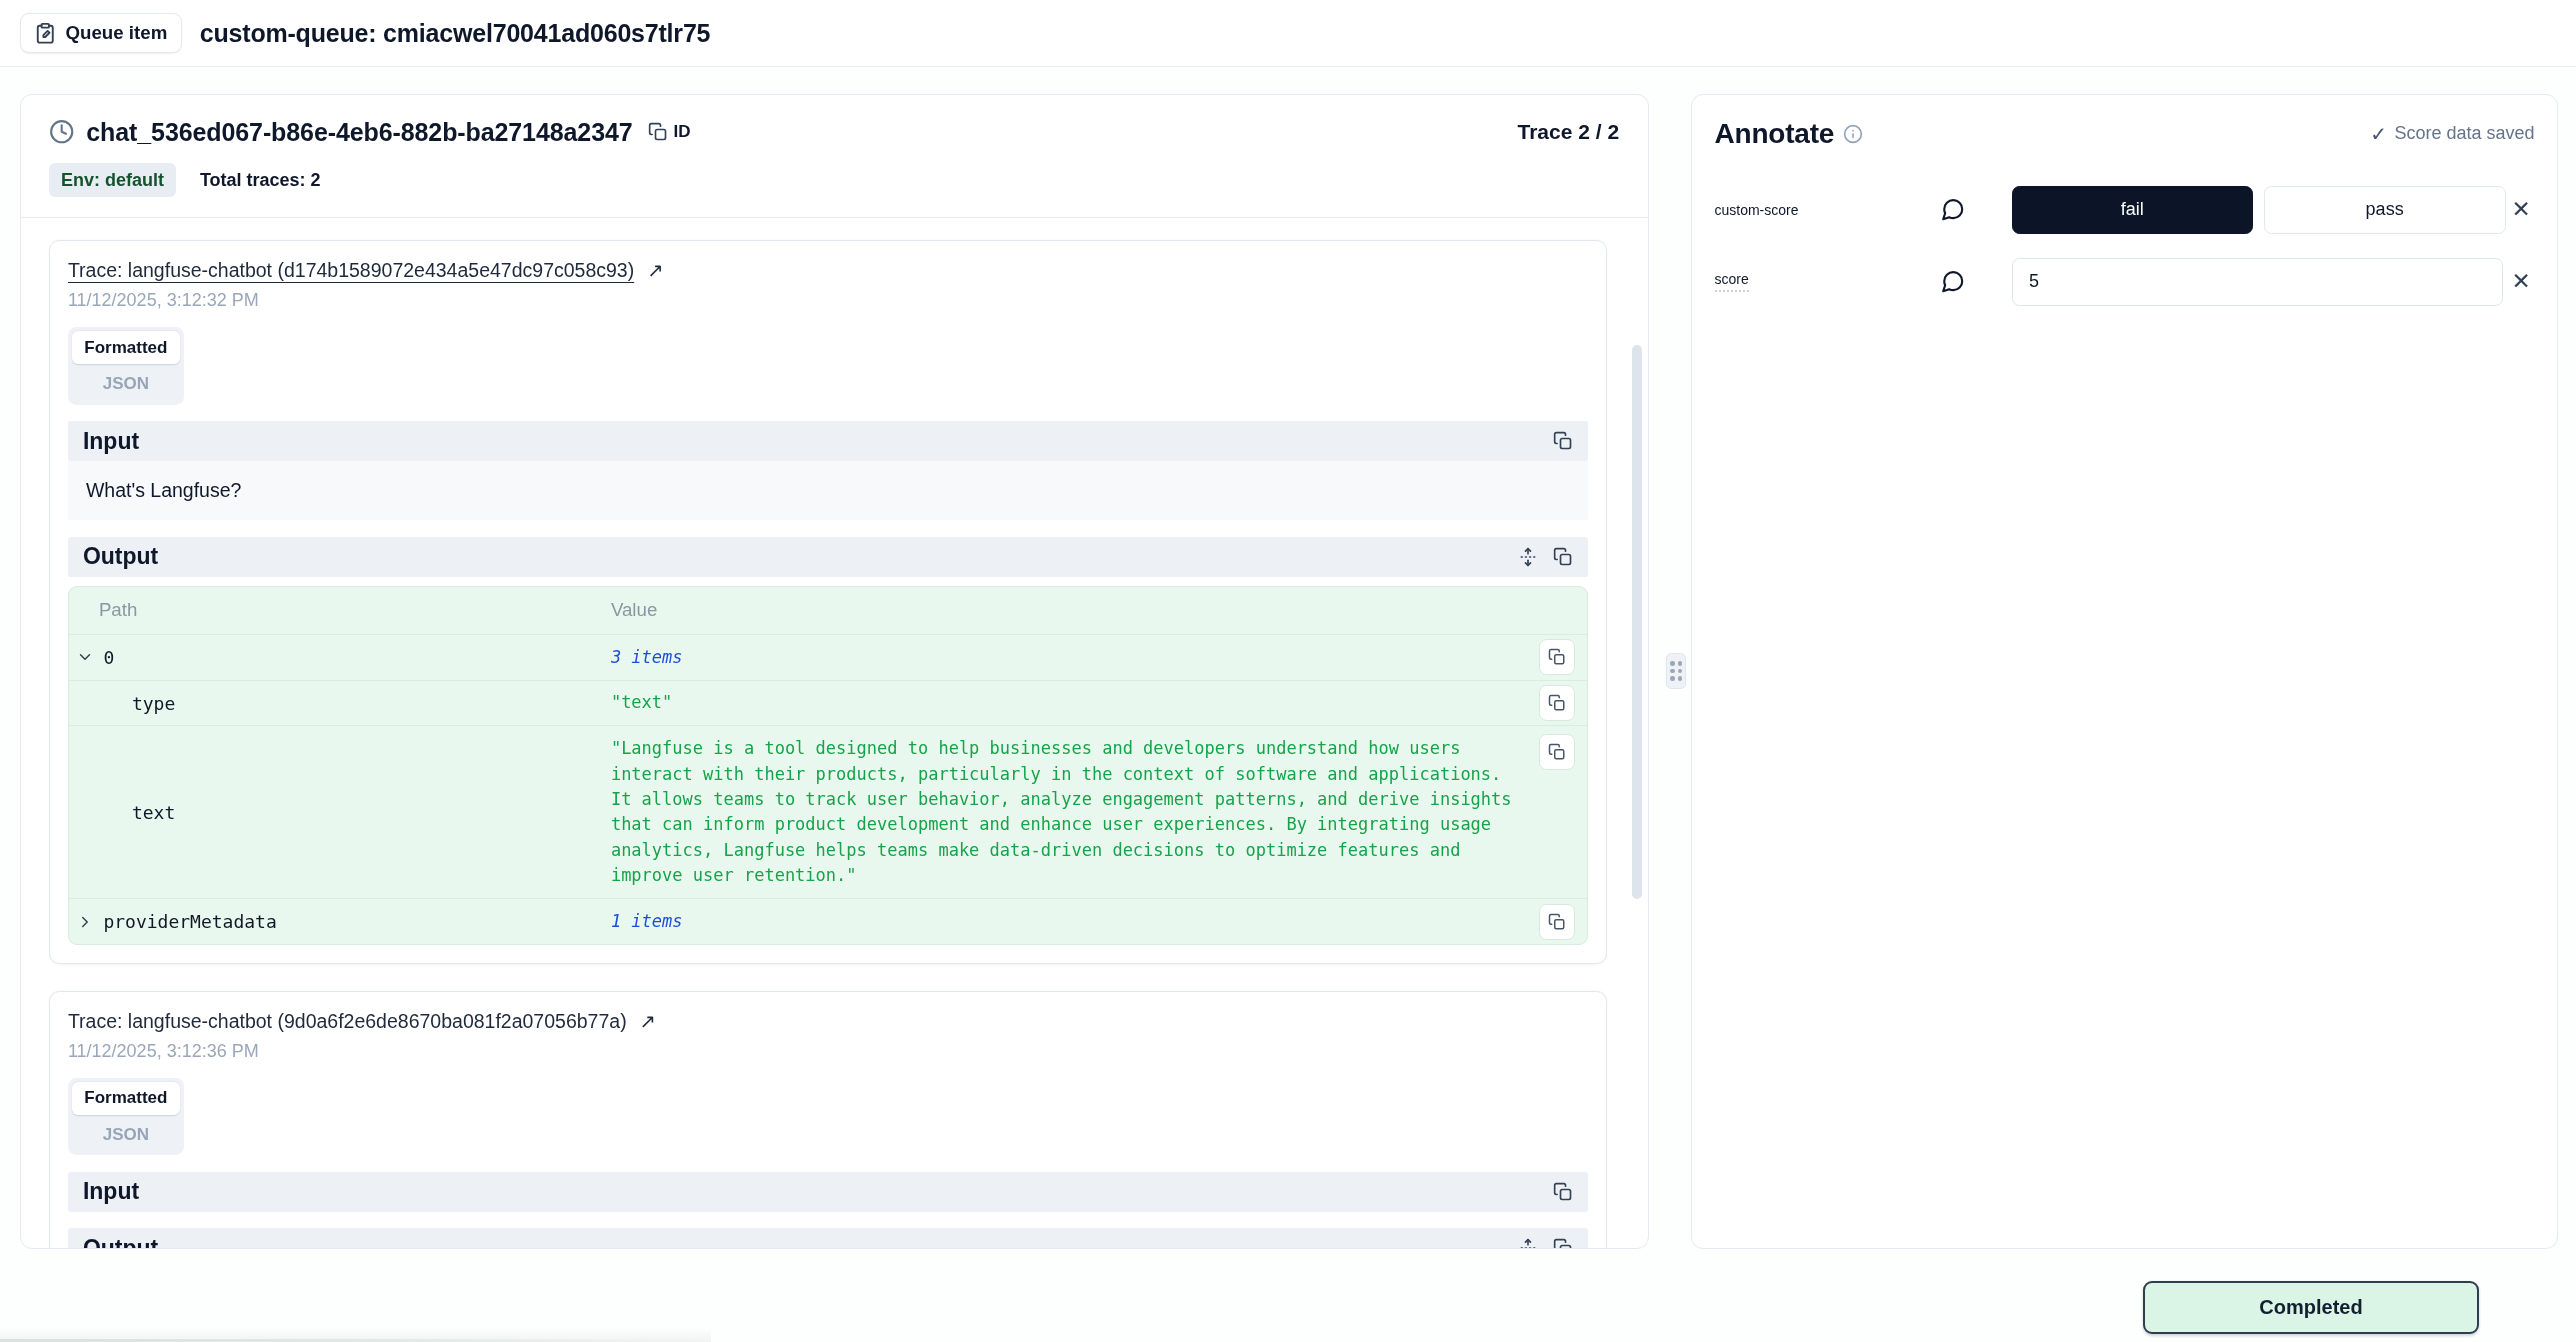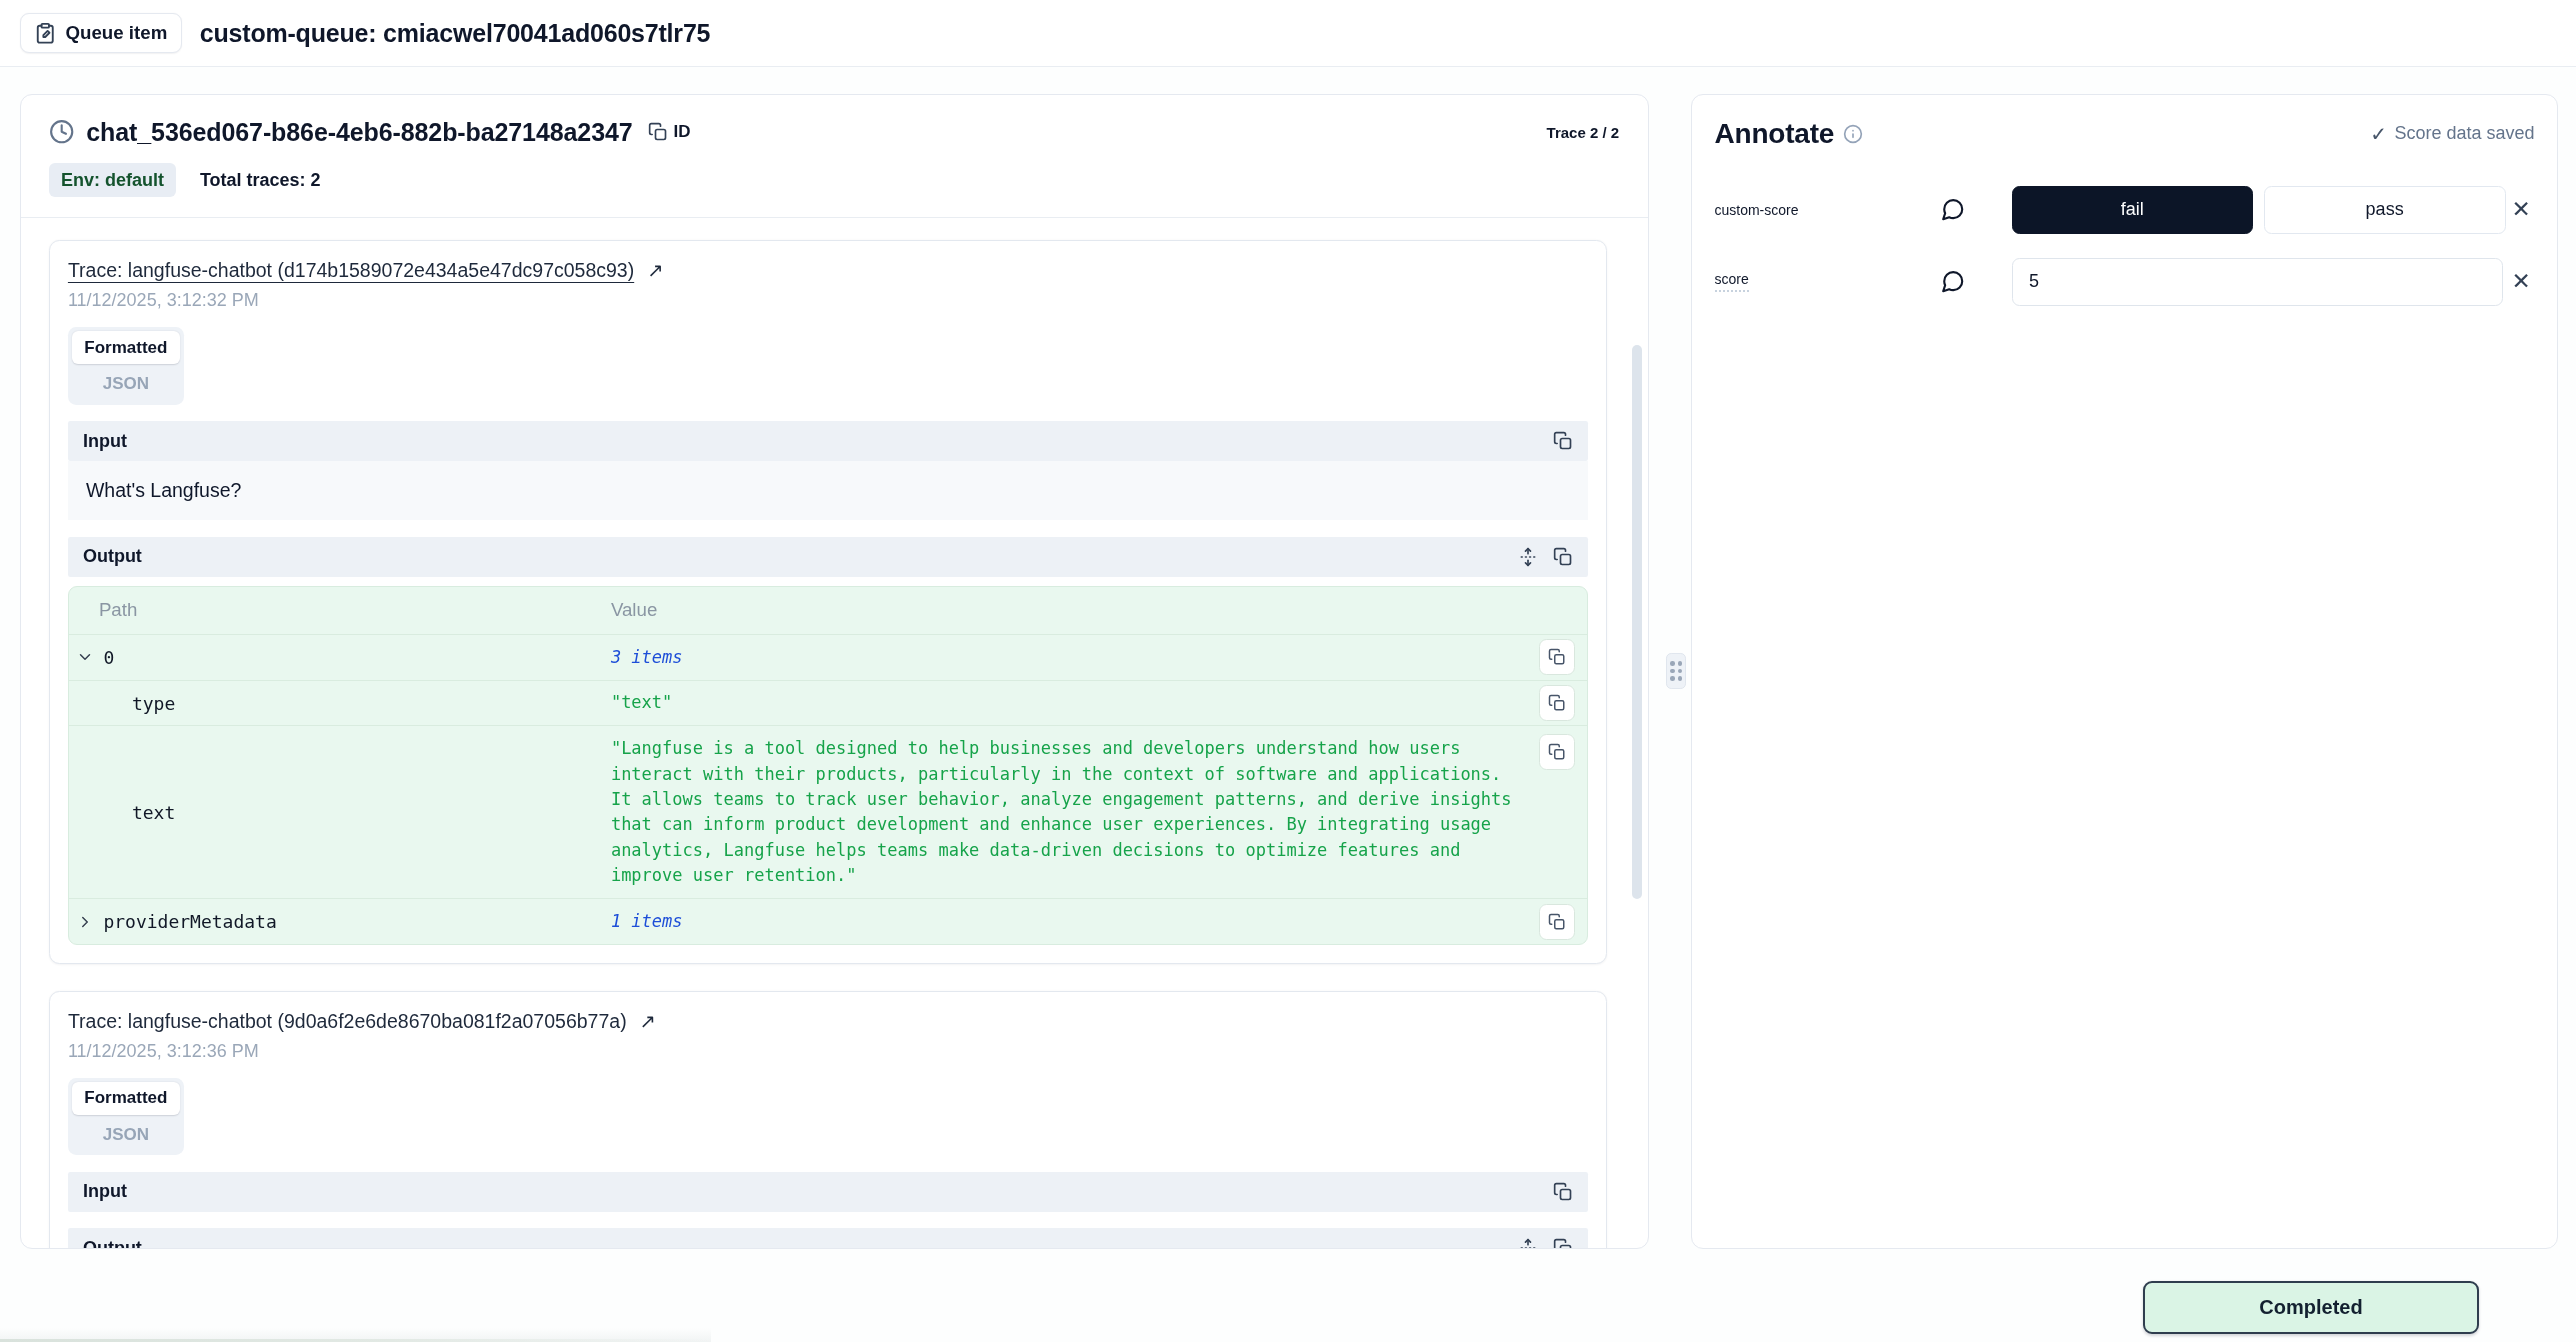--- a/index.html
+++ b/index.html
@@ -26,41 +26,41 @@
   .panel-left{left:19.5px;width:1629px;height:1155px;overflow:hidden;display:flex;flex-direction:column;}
   .panel-right{left:1691px;width:867px;height:1155px;padding:22.5px 22.5px;}
 
   .panel-head{padding:22.5px 28.4px 19.5px 28.4px;border-bottom:1.5px solid #e9edf2;flex:0 0 auto;}
   .ph-row1{display:flex;align-items:center;gap:12px;}
   .ph-row1 svg.clock{width:25.4px;height:25.4px;stroke:#64748b;fill:none;stroke-width:2;stroke-linecap:round;stroke-linejoin:round;}
   .ph-title{font-size:25px;font-weight:700;letter-spacing:-0.1px;}
   .id-chip{display:flex;align-items:center;gap:6px;margin-left:3px;background:none;border:none;cursor:pointer;padding:0;}
   .id-chip svg{width:20px;height:20px;stroke:#334155;fill:none;stroke-width:2;stroke-linecap:round;stroke-linejoin:round;}
   .id-chip span{font-size:17px;font-weight:700;color:#0f172a;}
-  .trace-counter{margin-left:auto;font-size:15px;font-weight:700;}
+  .trace-counter{margin-left:auto;font-size:21px;font-weight:700;}
   .ph-row2{display:flex;align-items:center;gap:24px;margin-top:16.5px;}
   .env-badge{background:#e8edf4;border-radius:6px;padding:6.7px 12px;font-size:18px;font-weight:600;color:#14532d;}
   .total-traces{font-size:18px;font-weight:700;}
 
   .scroll-area{position:relative;flex:1 1 auto;padding:22.5px 22.5px 0 28.4px;overflow:hidden;}
   .vscroll{position:absolute;top:127px;right:5.2px;width:10.5px;height:554px;background:#dde4ec;border-radius:6px;}
 
   
   .trace-card{width:1558px;border:1.5px solid #e3e8ef;border-radius:10.5px;padding:18px;margin-bottom:27px;
     box-sizing:border-box;background:#fff;box-shadow:0 0.7px 2.2px rgba(15,23,42,.05);}
   .trace-link{font-size:19.5px;color:#1e293b;text-decoration:none;font-weight:500;cursor:pointer;}
   .trace-card.first .trace-link .lnk{text-decoration:underline;text-underline-offset:4.5px;}
   .ext{margin-left:7.5px;}
   .trace-ts{margin-top:7.5px;font-size:18px;color:#9aa7b8;}
   .tabs{display:inline-flex;gap:3px;background:#eef2f7;border-radius:8.2px;padding:3.7px;margin-top:16.5px;flex-direction:column;}
   .tab{padding:6.7px 12.7px;border-radius:6px;font-size:17px;font-weight:600;color:#97a5b7;background:transparent;border:none;font-family:inherit;cursor:pointer;}
   .tab.active{background:#fff;color:#0f172a;box-shadow:0 0.7px 1.5px rgba(15,23,42,.15);}
 
   .sec-head{display:flex;align-items:center;margin-top:16.5px;background:#edf1f6;padding:0 15px;height:40px;border-radius:2.2px;}
-  .sec-head .lbl{font-size:18px;font-weight:700;}
+  .sec-head .lbl{font-size:23px;font-weight:700;}
   .sec-icons{margin-left:auto;display:flex;gap:15px;align-items:center;}
   .sec-icons button{background:none;border:none;padding:0;cursor:pointer;display:flex;}
   .sec-icons svg{width:20px;height:20px;stroke:#334155;fill:none;stroke-width:2;stroke-linecap:round;stroke-linejoin:round;}
   .sec-body{background:#f7f9fb;padding:18px 18px;font-size:19.5px;color:#0f172a;}
 
   .json-table{margin-top:9px;background:#e9f8ef;border:1.5px solid #d8ecdf;border-radius:9px;overflow:hidden;
     font-family:"DejaVu Sans Mono",monospace;}
   .jt-head{display:grid;grid-template-columns:542px 1fr;padding:12.7px 0;color:#8a96a3;font-size:18.7px;
     font-family:"Liberation Sans",sans-serif;}
   .jt-head .h1{padding-left:30px;}

